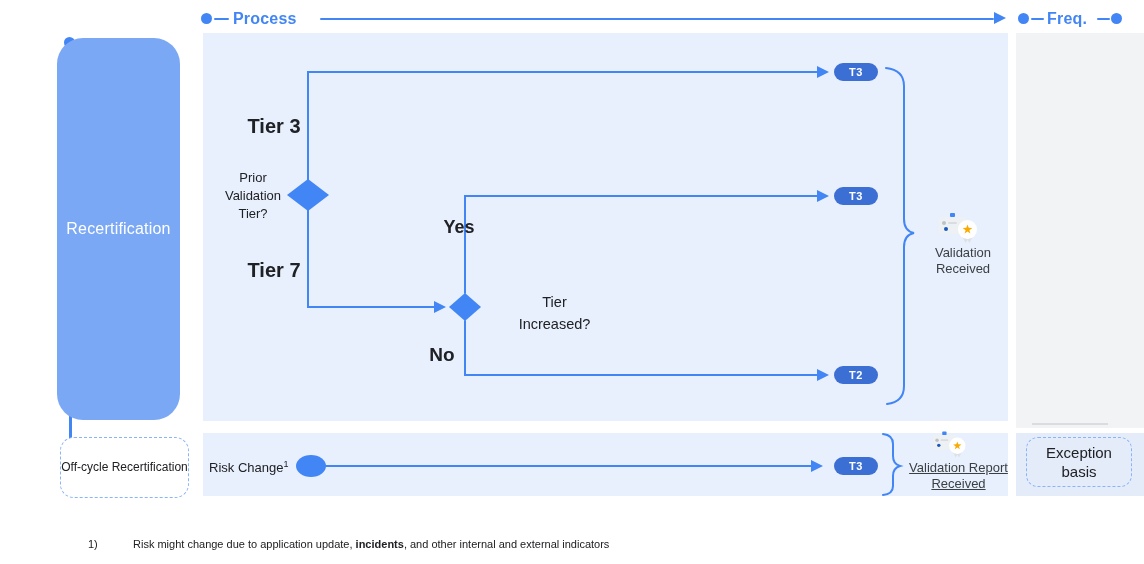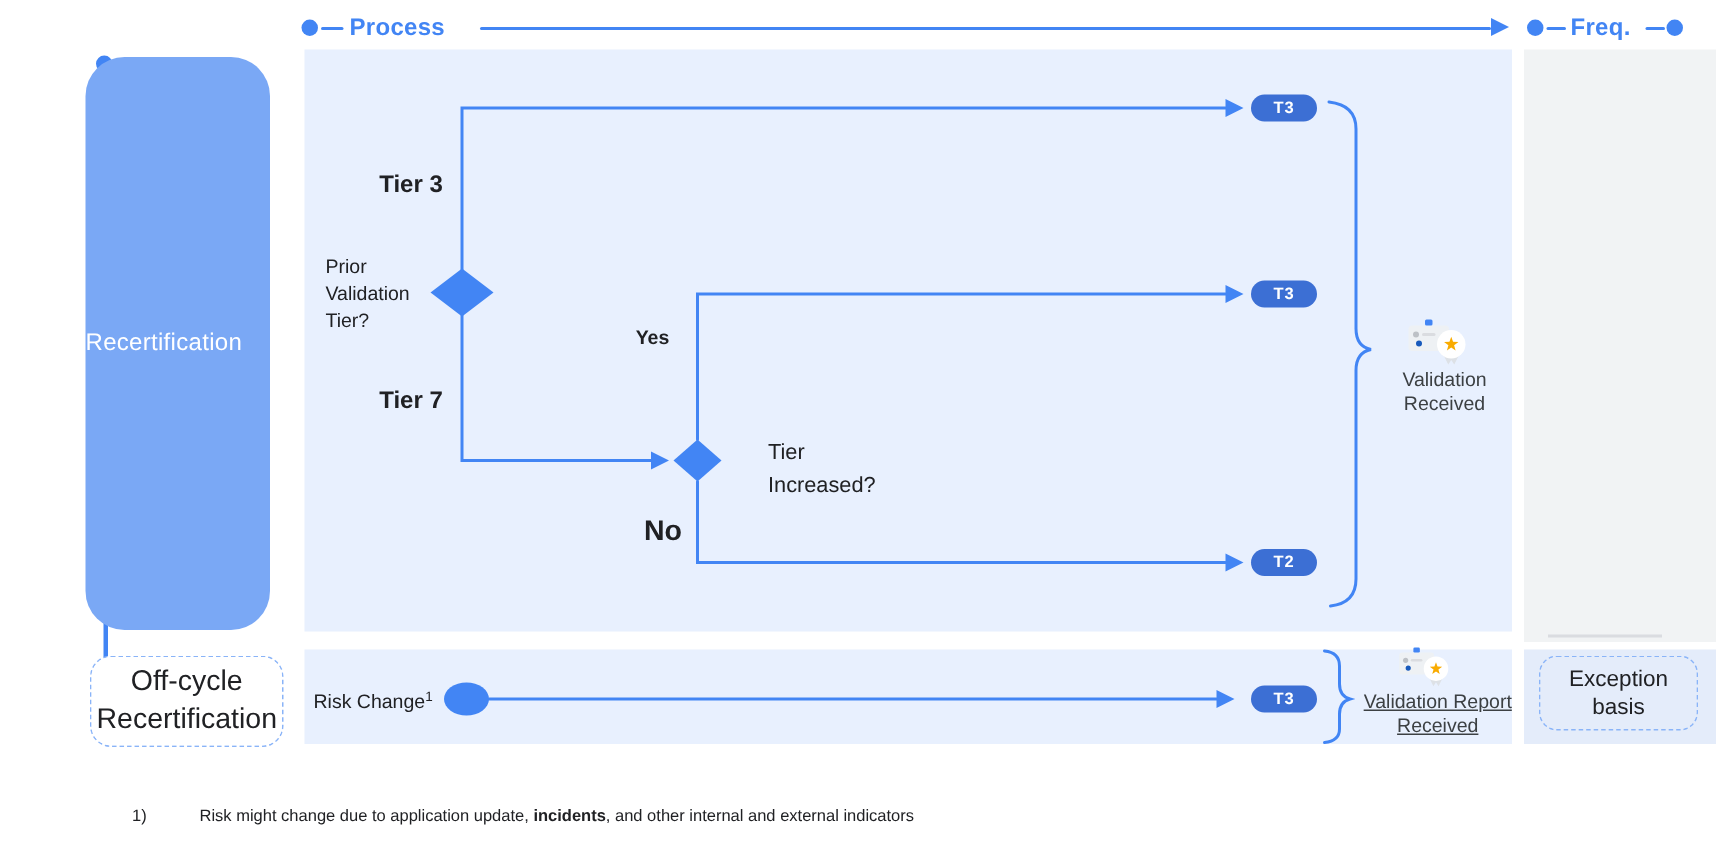--- a/index.html
+++ b/index.html
@@ -20,25 +20,25 @@
   .hline{position:absolute;height:2.5px;background:var(--blue);border-radius:2px;}
   .vline{position:absolute;width:2.5px;background:var(--blue);border-radius:2px;}
   .axis-label{position:absolute;color:var(--blue);font-weight:700;font-size:16px;letter-spacing:.2px;}
   .arrow-right{position:absolute;width:0;height:0;border-top:6.5px solid transparent;
                border-bottom:6.5px solid transparent;border-left:12px solid var(--blue);}
   .arrow-down{position:absolute;width:0;height:0;border-left:8px solid transparent;
               border-right:8px solid transparent;border-top:14px solid var(--blue);}
   .pill{position:absolute;left:834px;width:44px;height:18px;border-radius:9px;background:var(--pill);
         color:#fff;font-size:11px;font-weight:700;display:flex;align-items:center;justify-content:center;
         letter-spacing:.6px;}
-  .flow-bold{position:absolute;color:var(--ink);font-weight:700;font-size:16px;text-align:center;}
-  .flow-q{position:absolute;color:var(--ink);font-size:13px;line-height:1.4;}
+  .flow-bold{position:absolute;color:var(--ink);font-weight:700;font-size:20px;text-align:center;}
+  .flow-q{position:absolute;color:var(--ink);font-size:13px;line-height:1.4;text-align:center;}
   .caption{position:absolute;color:var(--ink2);font-size:13px;line-height:1.25;text-align:center;}
   .recert{position:absolute;left:57px;top:38px;width:123px;height:382px;border-radius:26px;
-          background:var(--box);display:flex;align-items:center;
+          background:var(--box);display:flex;align-items:center;justify-content:center;
           color:#fff;font-size:16px;font-weight:500;letter-spacing:.2px;}
   .dashed-box{position:absolute;border:1.6px dashed #8ab4f8;border-radius:14px;
           display:flex;align-items:center;justify-content:center;text-align:center;
           color:var(--ink);font-weight:500;line-height:1.3;}
   .footnote{position:absolute;left:88px;top:538px;font-size:11px;color:var(--ink);display:flex;}
   .footnote .idx{width:45px;}
   svg.overlay{position:absolute;left:0;top:0;pointer-events:none;}
 </style>
 </head>
 <body>
@@ -65,21 +65,21 @@
 
   <div class="dot" style="left:64px;top:37px;"></div>
   <div class="vline" style="left:69px;top:48px;height:156px;"></div>
   <div class="axis-label" style="left:20px;top:227px;width:100px;height:20px;text-align:center;transform:rotate(-90deg);">Type</div>
   <div class="vline" style="left:69px;top:270px;height:208px;"></div>
   <div class="arrow-down" style="left:62px;top:478px;"></div>
 
   <div class="recert">
     <span>Recertification</span>
   </div>
-  <div class="dashed-box" style="left:60px;top:437px;width:127px;height:59px;font-size:19px;background:#fff;">
+  <div class="dashed-box" style="left:60px;top:437px;width:127px;height:59px;font-size:12px;background:#fff;">
     <span>Off-cycle Recertification</span>
   </div>
 
   <svg class="overlay" width="1144" height="564" viewBox="0 0 1144 564">
     <g stroke="#4285f4" stroke-width="2" fill="none" stroke-linecap="round">
       <path d="M308 180 V72 H817"></path>
       <path d="M308 210 V307 H434"></path>
       <path d="M465 293 V196 H817"></path>
       <path d="M465 321 V375 H817"></path>
       <path d="M326 466 H811"></path>
@@ -94,21 +94,21 @@
       <polygon points="823,466 811,460 811,472"></polygon>
       <polygon points="287,195 308,179 329,195 308,211"></polygon>
       <polygon points="449,307 465,293 481,307 465,321"></polygon>
       <ellipse cx="311" cy="466" rx="15" ry="11"></ellipse>
     </g>
   </svg>
 
   <div class="flow-bold" style="left:239px;top:115px;width:70px;">Tier 3</div>
   <div class="flow-q" style="left:217px;top:169px;width:72px;">Prior Validation Tier?</div>
   <div class="flow-bold" style="left:239px;top:259px;width:70px;">Tier 7</div>
-  <div class="flow-bold" style="left:413px;top:217px;width:44px;font-size:13px;">Yes</div>
+  <div class="flow-bold" style="left:437px;top:217px;width:44px;font-size:18px;">Yes</div>
   <div class="flow-bold" style="left:420px;top:344px;width:44px;font-size:19px;">No</div>
   <div class="flow-q" style="left:480px;top:292px;width:85px;font-size:14.5px;line-height:1.5;margin-left:32px;">Tier Increased?</div>
 
   <div class="pill" style="top:63px;">T3</div>
   <div class="pill" style="top:187px;">T3</div>
   <div class="pill" style="top:366px;">T2</div>
   <div class="pill" style="top:457px;">T3</div>
 
   <svg class="abs" style="left:936px;top:210px;" width="46" height="36" viewBox="0 0 46 36">
     <rect x="3" y="7" width="27" height="17" rx="2.5" fill="#eef1f4"></rect>

